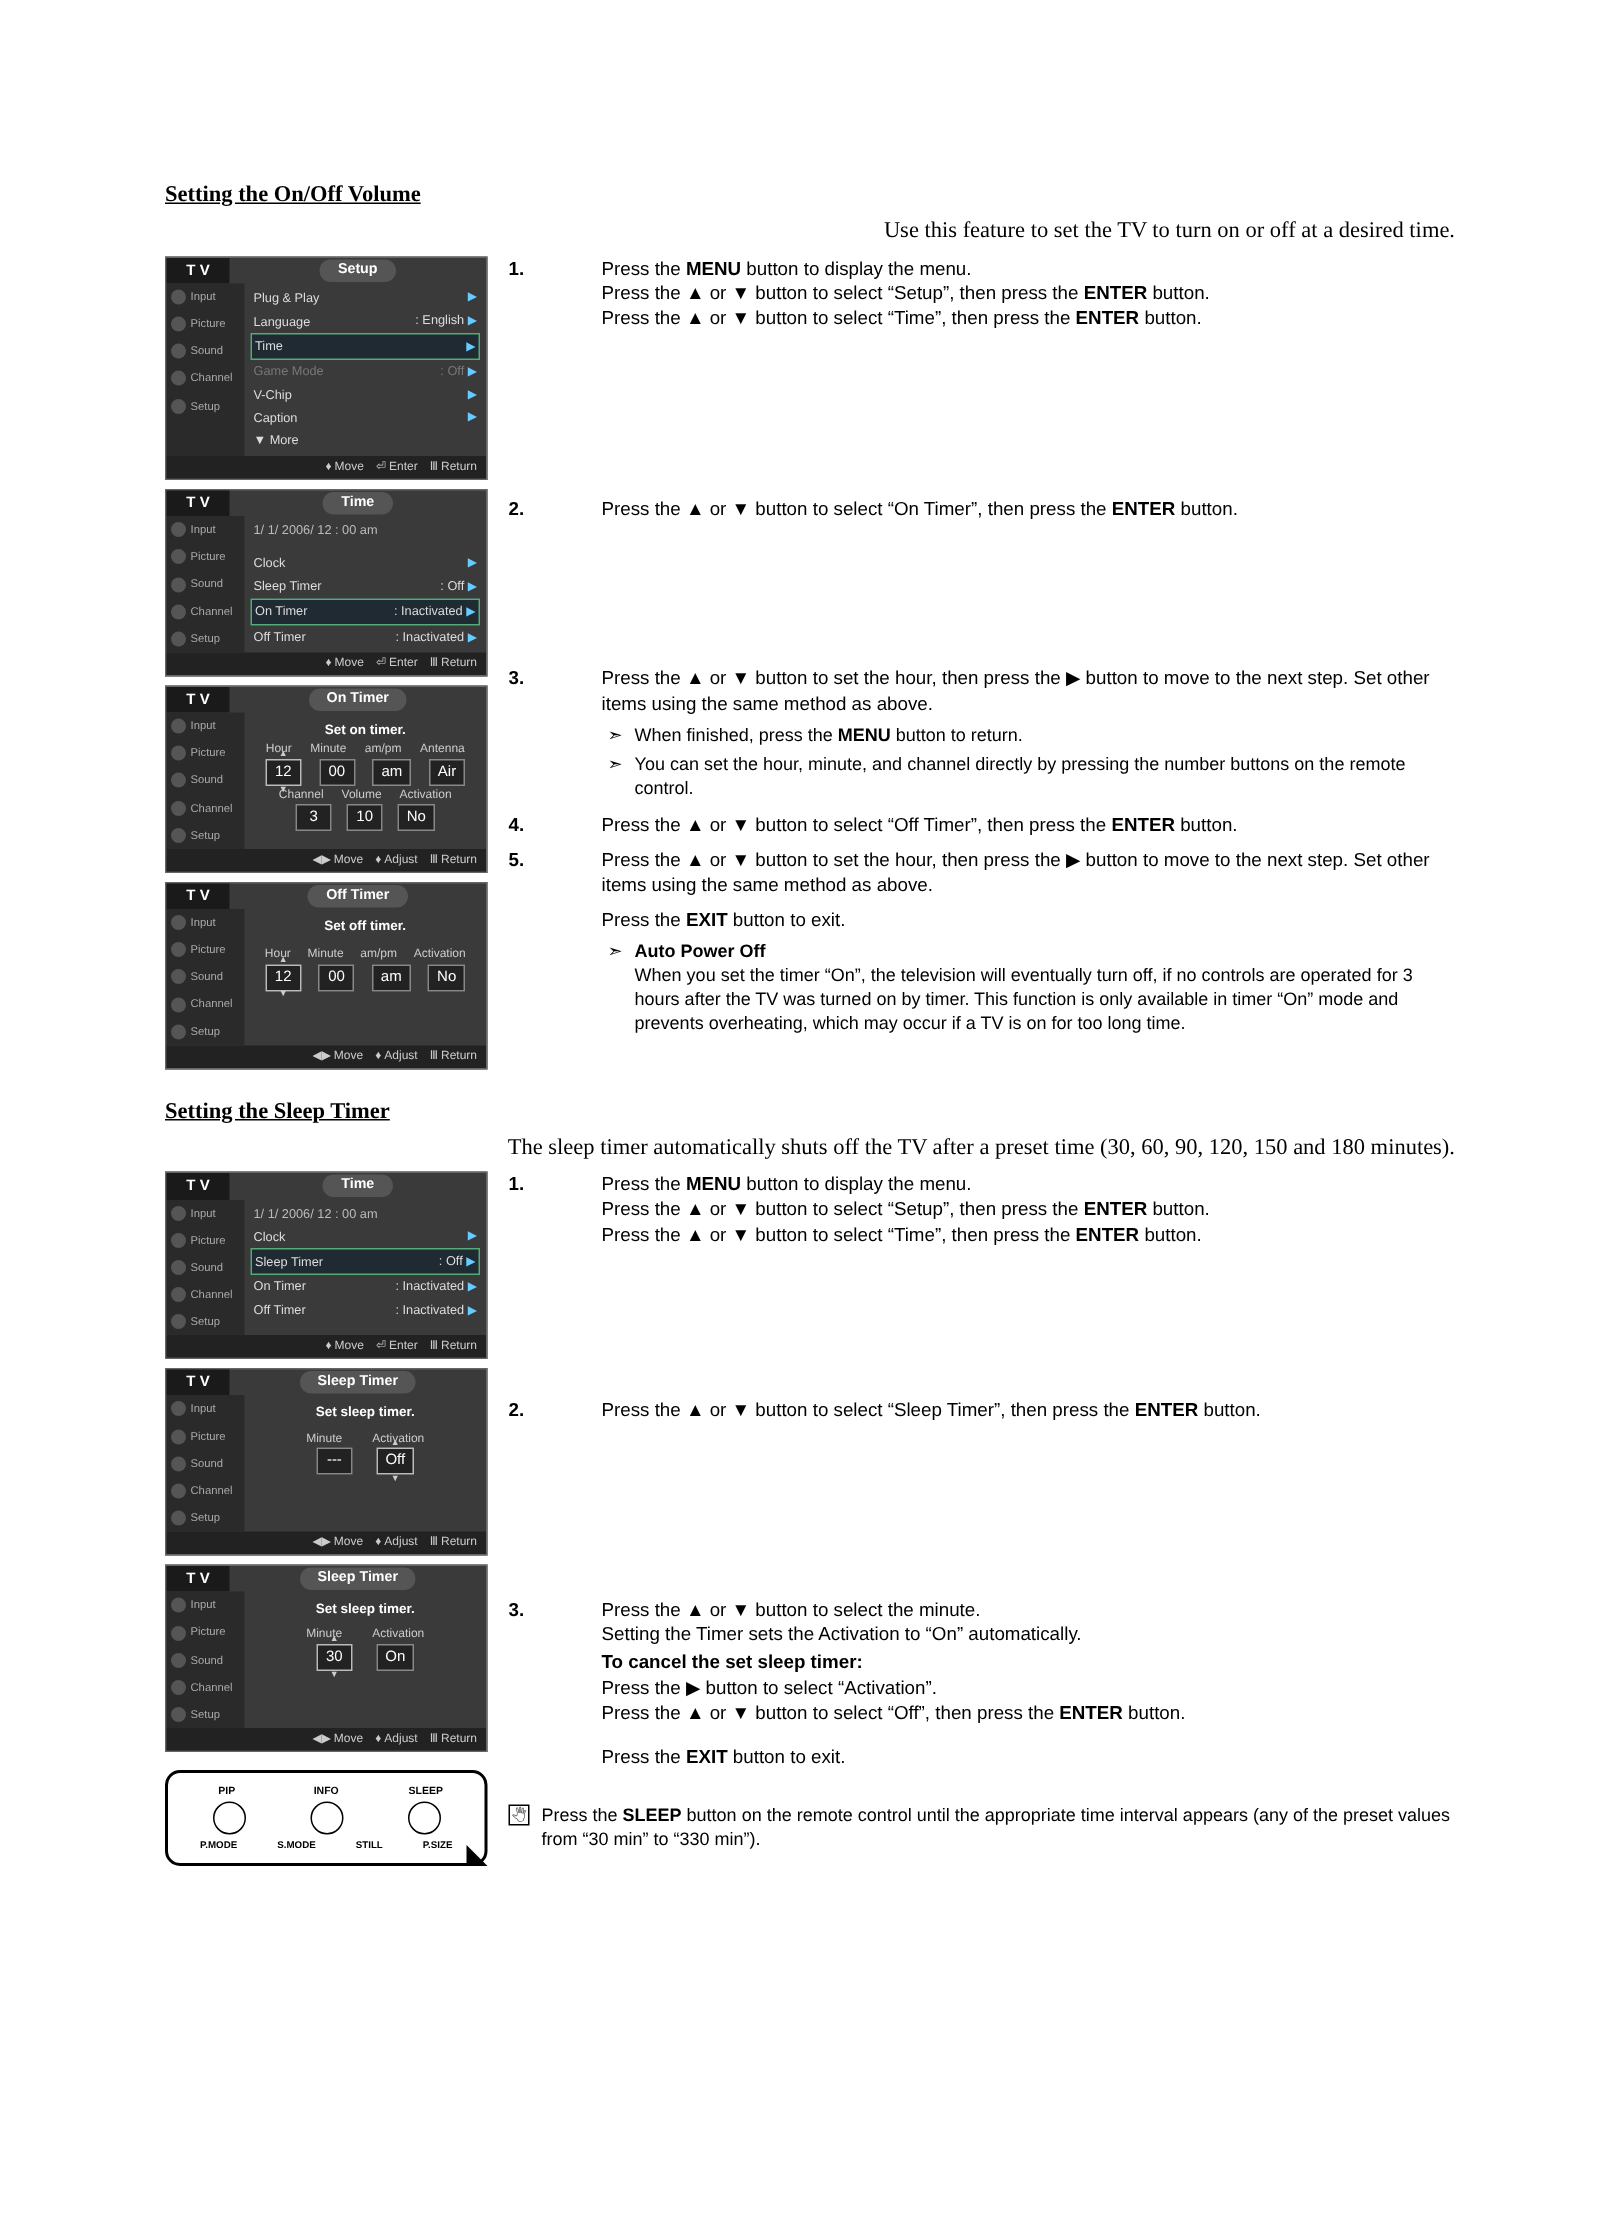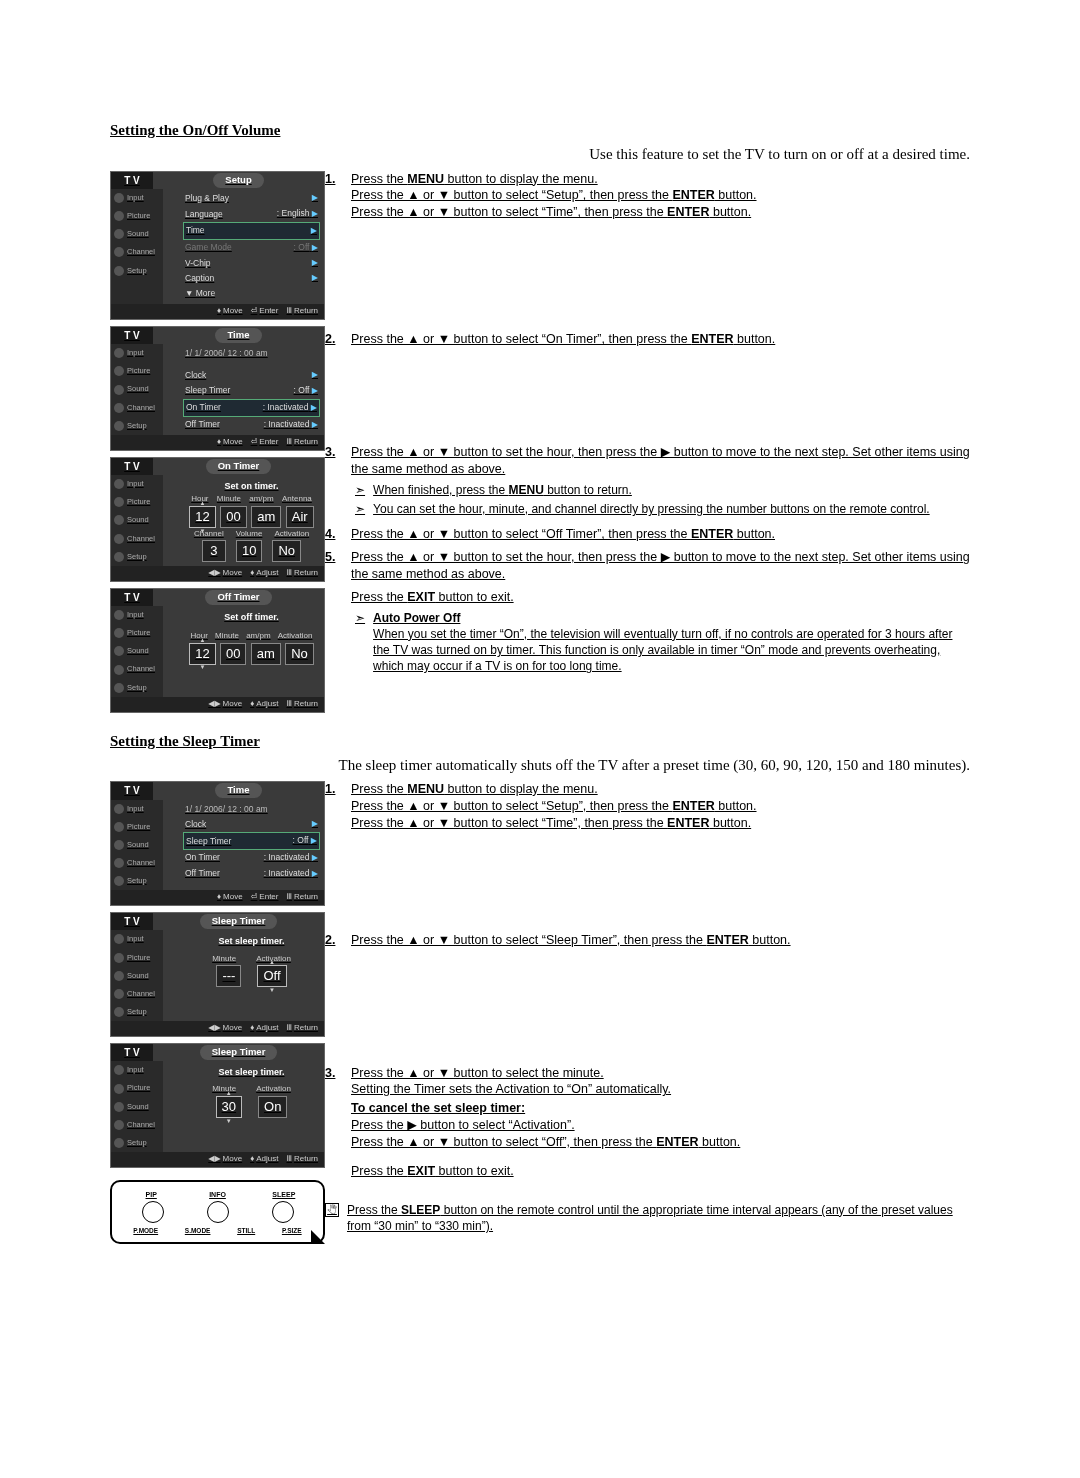--- a/index.html
+++ b/index.html
@@ -21,22 +21,22 @@
     margin-bottom: 4px;
   }
   .lead {
     font-family: "Times New Roman", Times, serif;
     font-size: 15px;
     margin-bottom: 6px;
     text-align: right;
   }
   .cols {
     display: flex;
+    gap: 14px;
     margin-bottom: 4px;
-    text-decoration: underline;
   }
   .left {
     width: 215px;
     flex-shrink: 0;
     display: flex;
     flex-direction: column;
     gap: 6px;
   }
   .right {
     flex: 1;
@@ -91,21 +91,21 @@
     padding: 4px 3px;
     font-size: 7.5px;
     color: #aaa;
   }
   .sidebar .ic {
     width: 10px; height: 10px; border-radius: 50%;
     background: #555; display:inline-block;
   }
   .panel {
     flex: 1;
-    padding: 2px 4px 2px 20px;
+    padding: 2px 4px 2px 4px;
     position: relative;
   }
   .row {
     display: flex;
     justify-content: space-between;
     align-items: center;
     font-size: 8.5px;
     padding: 2px 2px;
     color: #ddd;
   }
@@ -127,21 +127,21 @@
     color: #ccc;
     margin-top: 1px;
   }
   .spinrow.vals { margin-bottom: 1px; }
   .spinbox {
     border: 1px solid #888;
     background: #222;
     padding: 1px 5px;
     text-align: center;
     min-width: 24px;
-    font-size: 13px;
+    font-size: 10px;
     color: #fff;
     position: relative;
   }
   .spinbox.sel { border-color:#bbb; }
   .spinbox.sel::before { content:"▲"; position:absolute; top:-8px; left:0; right:0; font-size:6px; color:#ccc;}
   .spinbox.sel::after { content:"▼"; position:absolute; bottom:-8px; left:0; right:0; font-size:6px; color:#ccc;}
   .hints {
     display: flex;
     justify-content: flex-end;
     gap: 8px;
@@ -149,21 +149,21 @@
     padding: 2px 6px;
     font-size: 8px;
     color: #ccc;
   }
   .hints span { display:inline-flex; align-items:center; gap:2px;}
   .hicon { display:inline-block; font-size:8px; }
   
   ol.steps { list-style: none; }
   ol.steps > li { display: flex; gap: 10px; margin-bottom: 6px; }
   ol.steps > li > .num { font-weight: bold; min-width: 16px; }
-  ol.steps > li > .txt { flex: 1; }
+  ol.steps > li > .txt { flex: 1; margin-left: 36px; }
   .txt b { font-weight: bold; }
   ul.sub { list-style: none; margin-top: 4px; }
   ul.sub li { display:flex; gap:8px; margin: 3px 0 3px 4px; font-size:12px; }
   ul.sub li .bul { flex-shrink:0; }
   .note-row { display:flex; gap:8px; align-items:flex-start; margin-top: 4px; }
   .note-icon {
     width: 14px; height: 14px; border:1px solid #000; font-size:9px;
     display:flex; align-items:center; justify-content:center; flex-shrink:0;
     margin-top:1px;
   }

